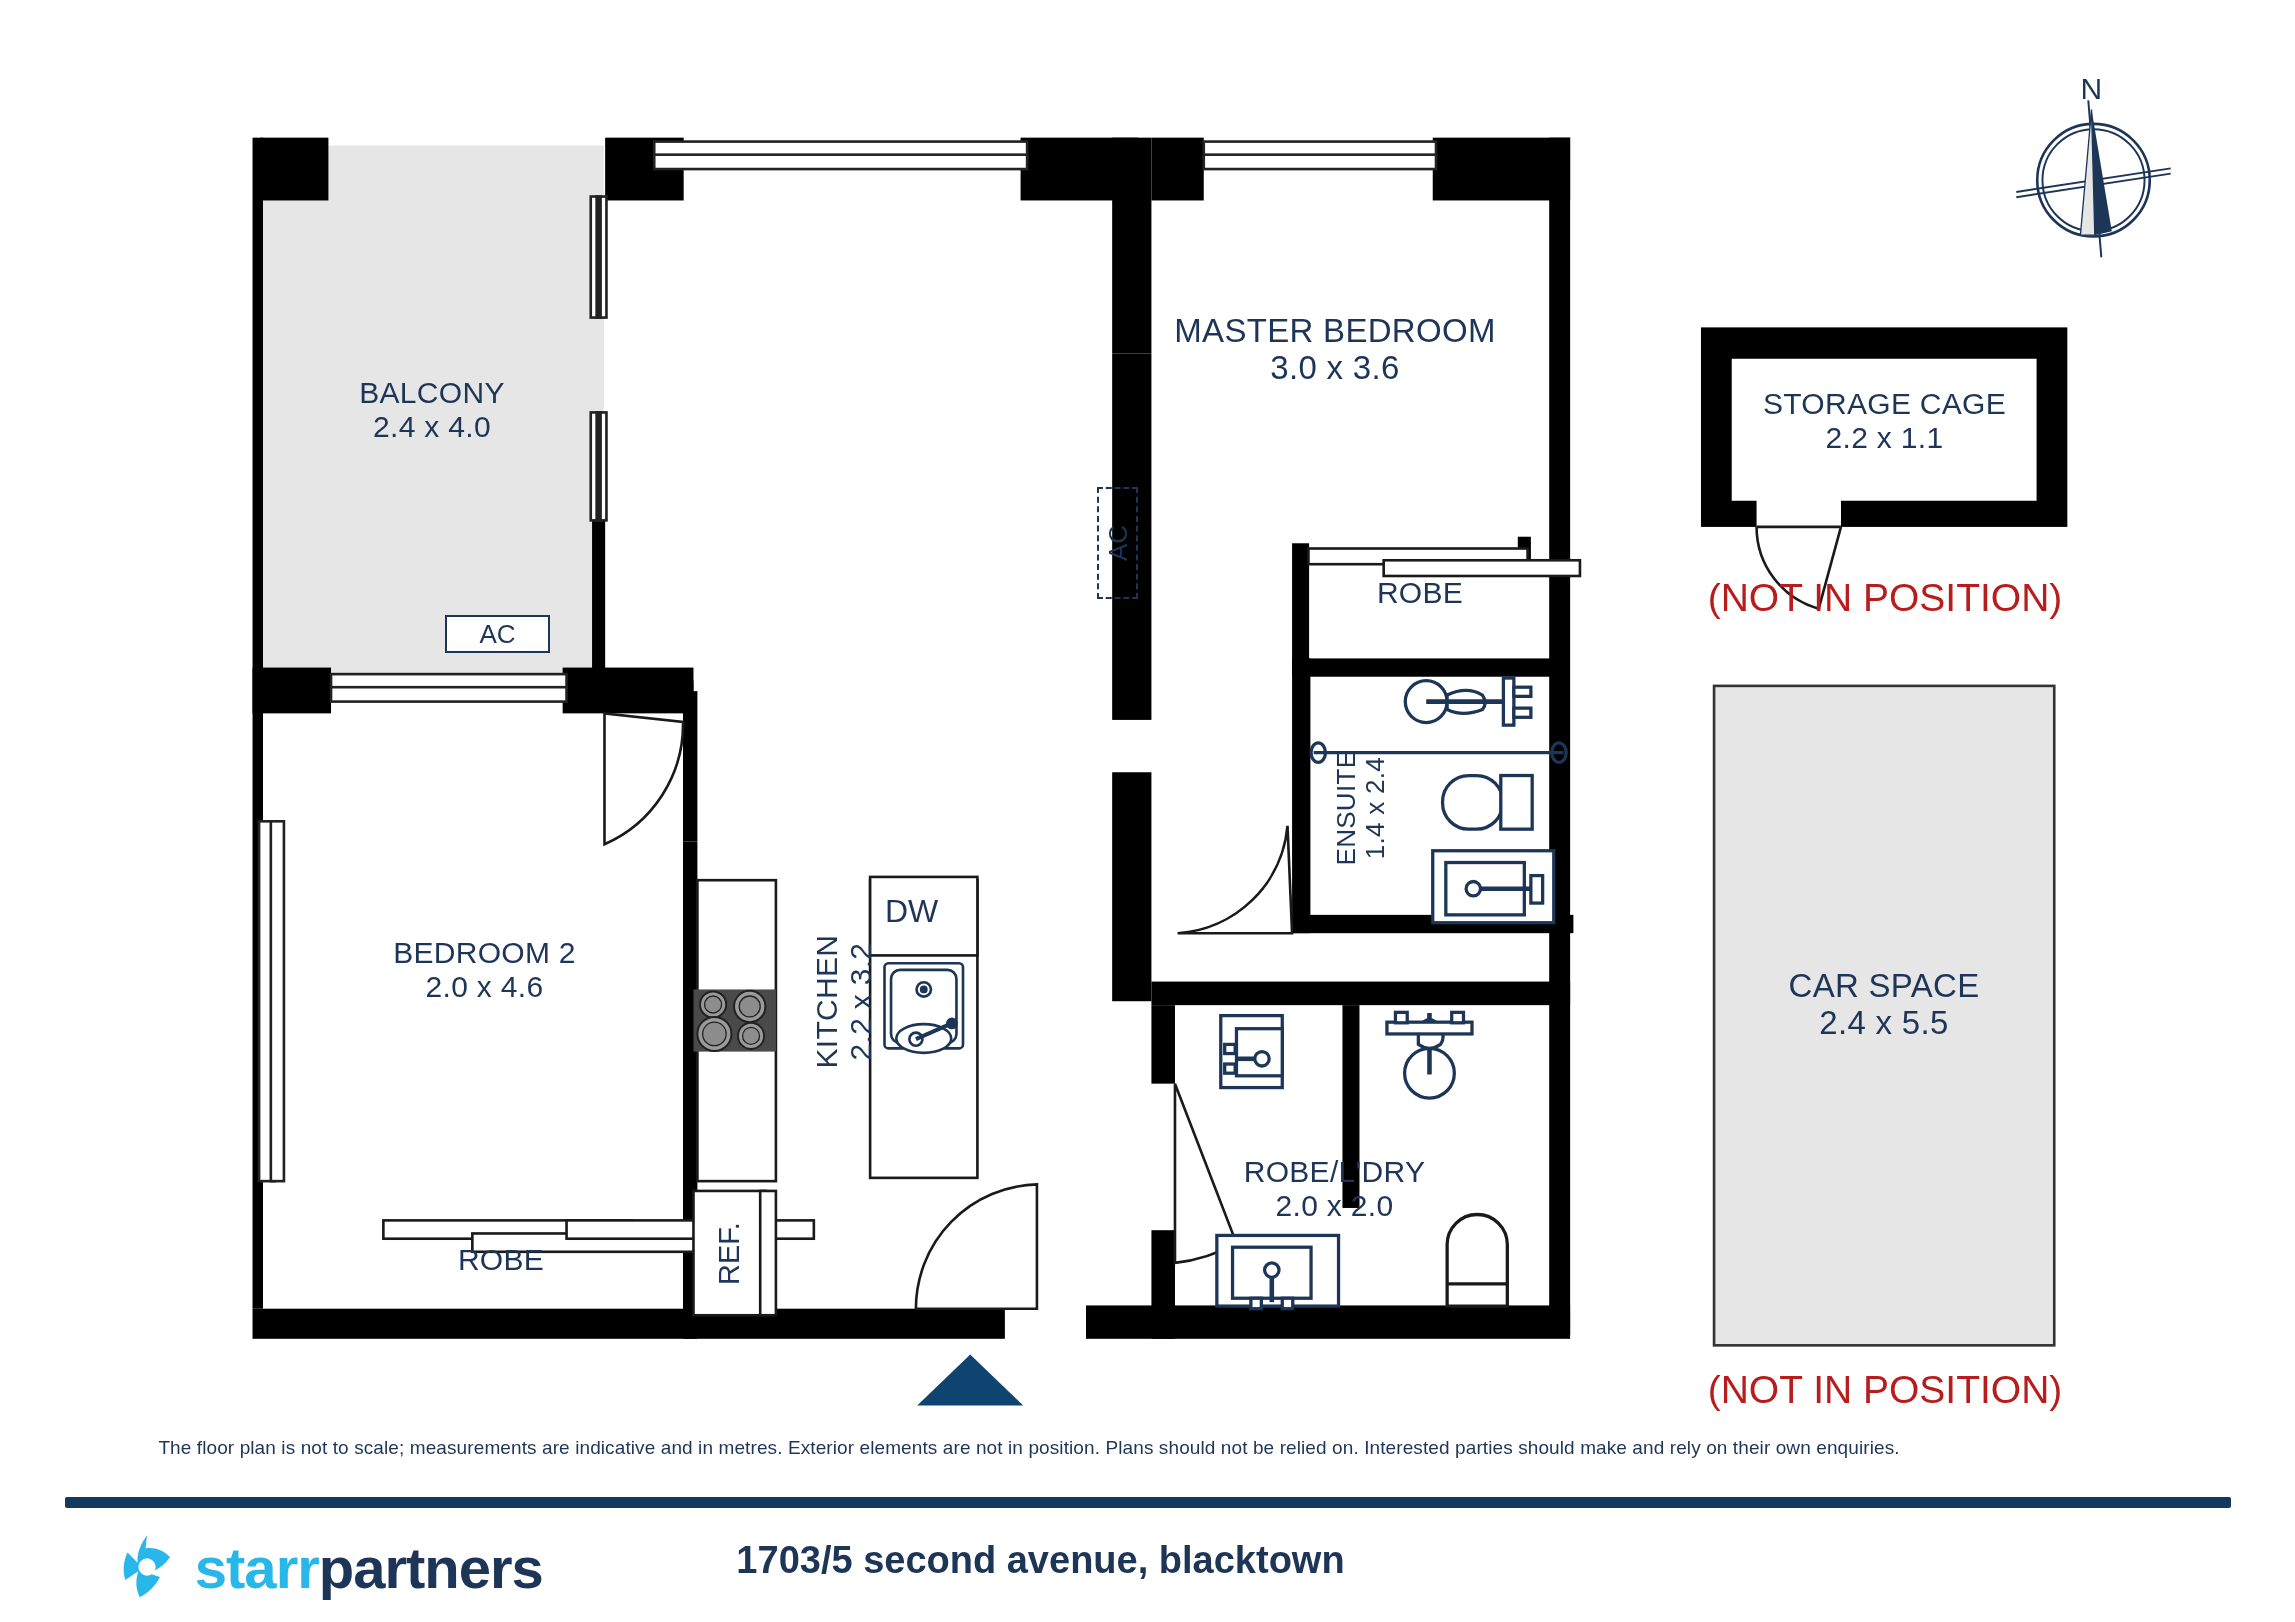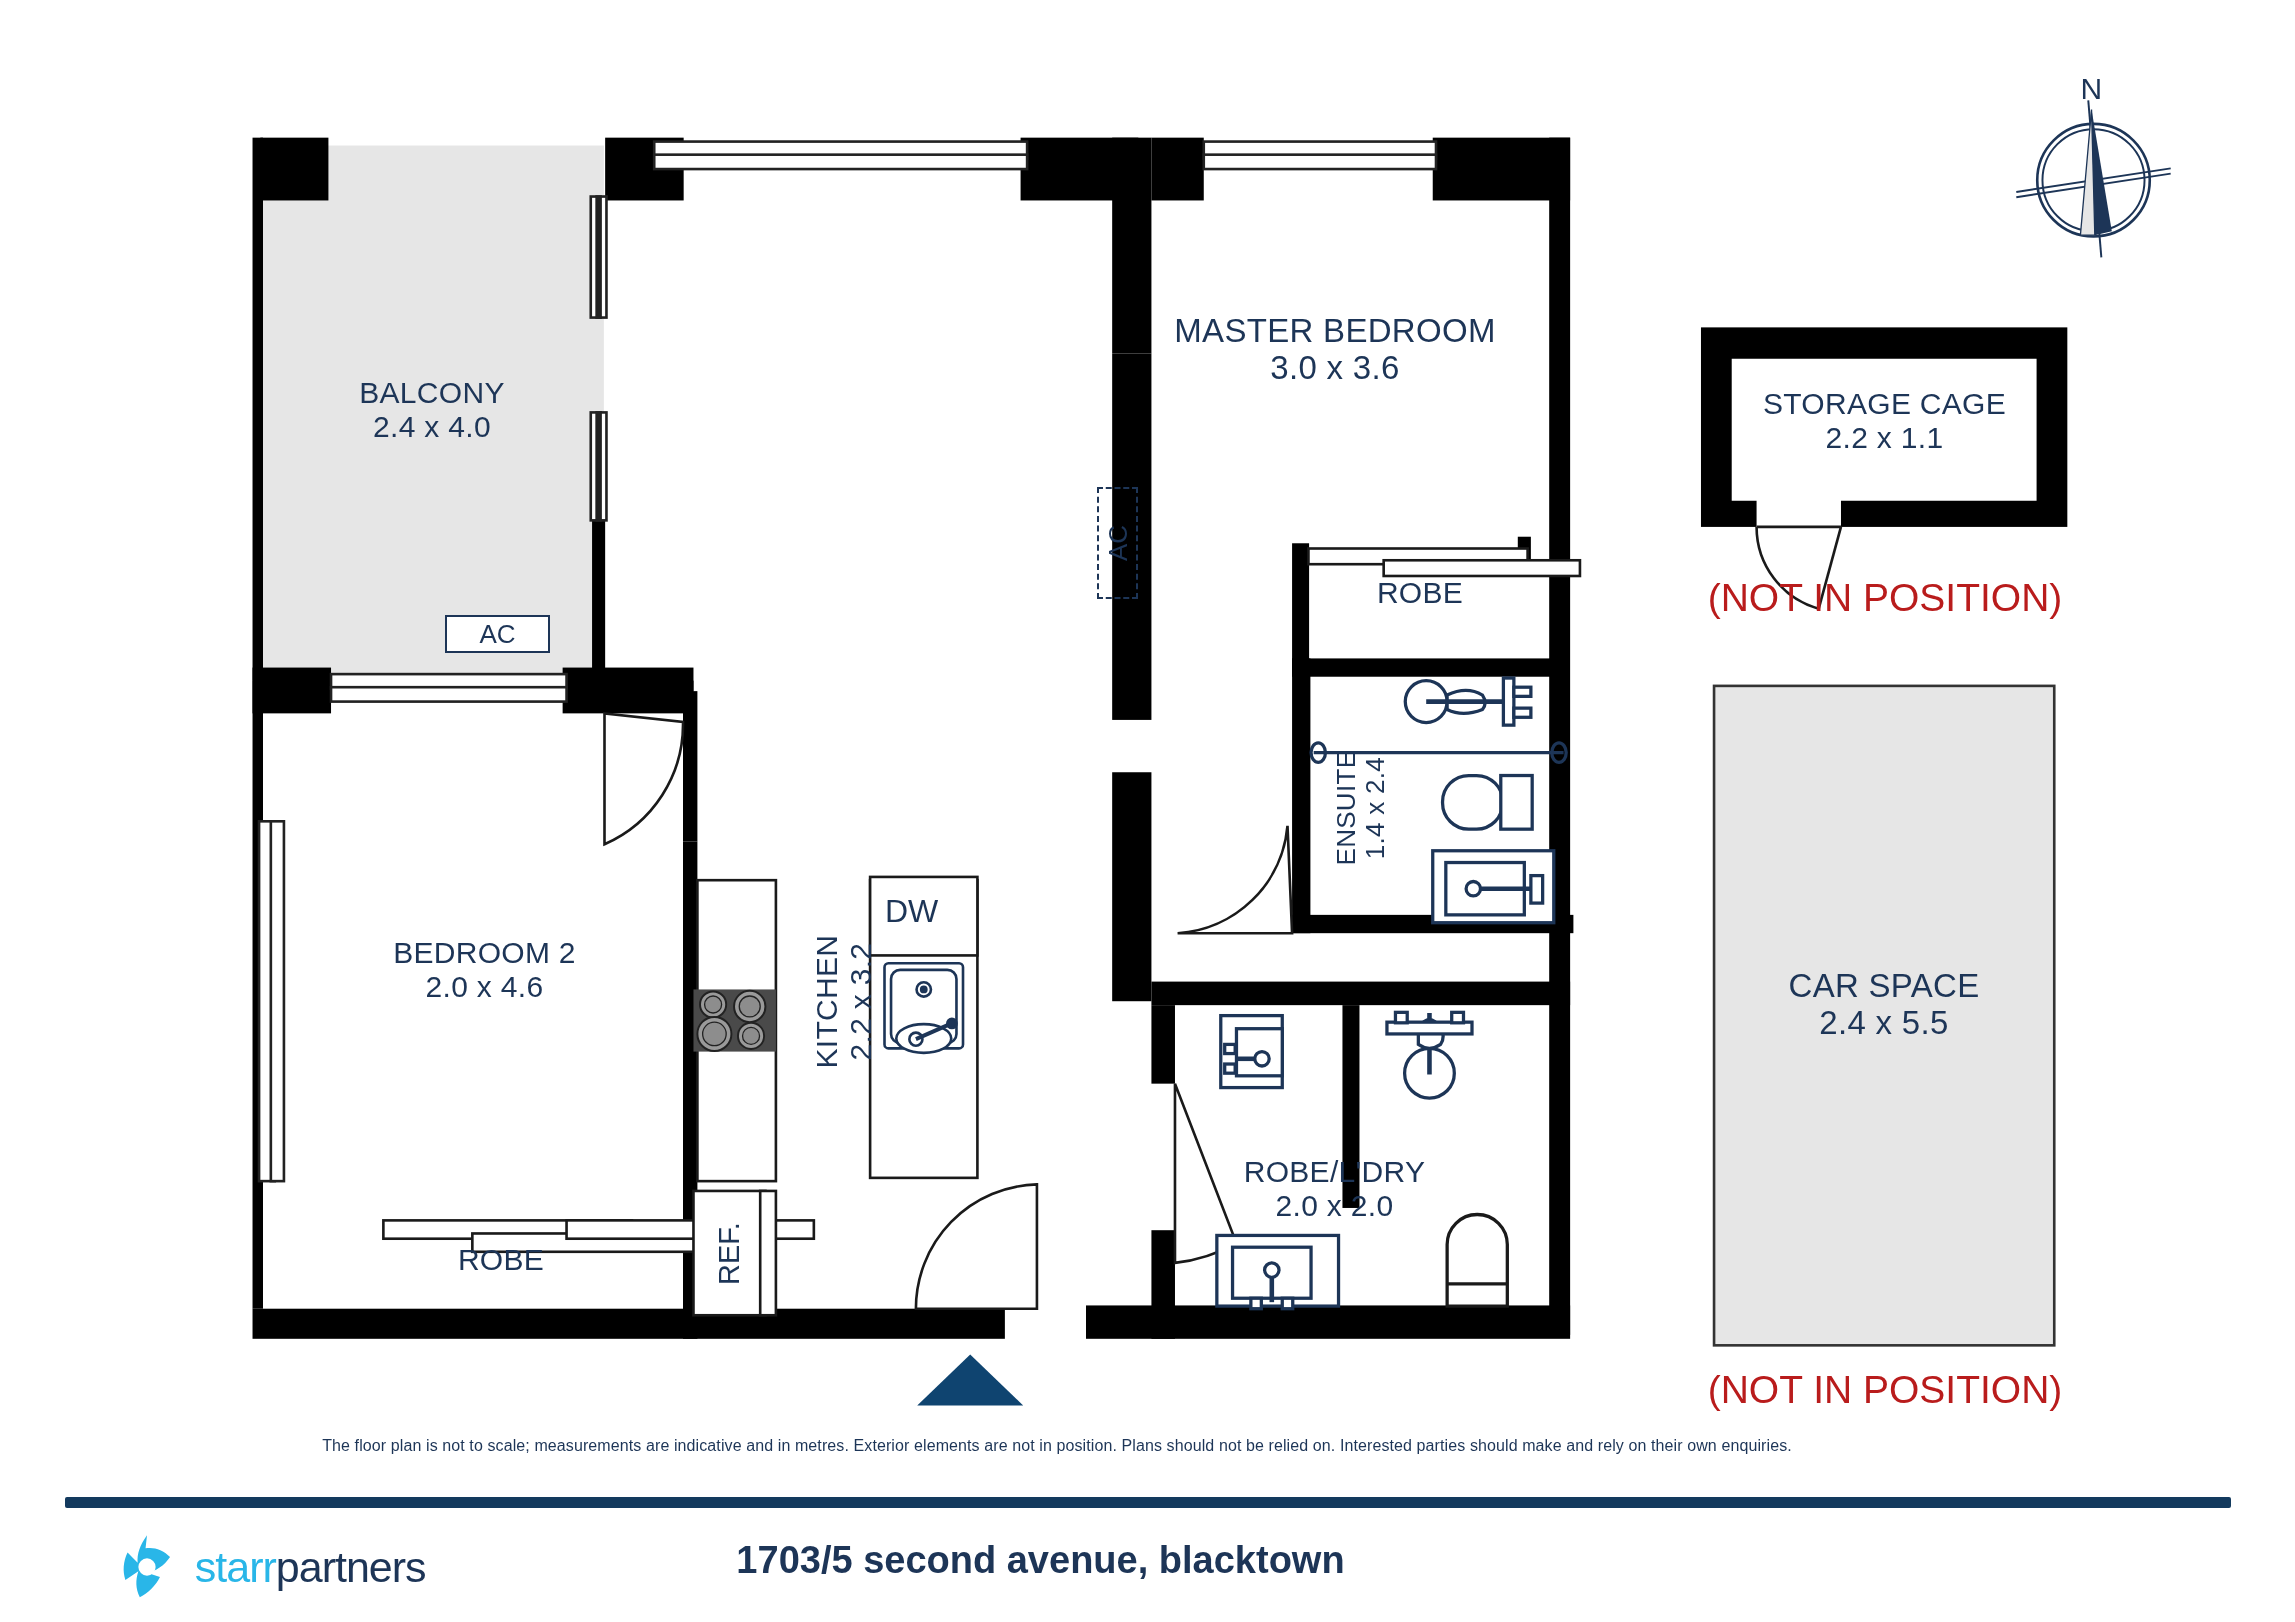--- a/index.html
+++ b/index.html
@@ -27,25 +27,25 @@
                transform:translate(-50%,-50%) rotate(-90deg);white-space:nowrap;}
 
   .notpos{position:absolute;font-size:39px;color:#b91c1c;white-space:nowrap;text-align:center;}
 
   .dwlbl{position:absolute;font-size:32px;color:#1d3557;}
   .reflbl{position:absolute;font-size:29px;color:#1d3557;transform:rotate(-90deg);
           transform-origin:50% 50%;white-space:nowrap;}
 
   
   .disclaim{position:absolute;left:0;top:1437px;width:2058px;text-align:center;
-            font-size:16px;color:#1d3557;letter-spacing:0.1px;margin-left:28px;}
+            font-size:19px;color:#1d3557;letter-spacing:0.1px;}
   .rule{position:absolute;left:65px;top:1497px;width:2166px;height:10.5px;
         background:#133a5e;border-radius:2px;}
   .brand{position:absolute;left:111px;top:1531px;display:flex;align-items:center;gap:11.8px;}
-  .brandtxt{font-size:43px;font-weight:normal;letter-spacing:-1px;}
+  .brandtxt{font-size:58px;font-weight:bold;letter-spacing:-1px;}
   .brandtxt .s1{color:#29b6e8;}
   .brandtxt .s2{color:#1d3557;}
   .addr{position:absolute;left:0;top:1539px;width:2081px;text-align:center;
         font-size:38px;font-weight:bold;color:#1d3557;}
 </style>
 </head>
 <body>
 
 <div id="stage">
 

